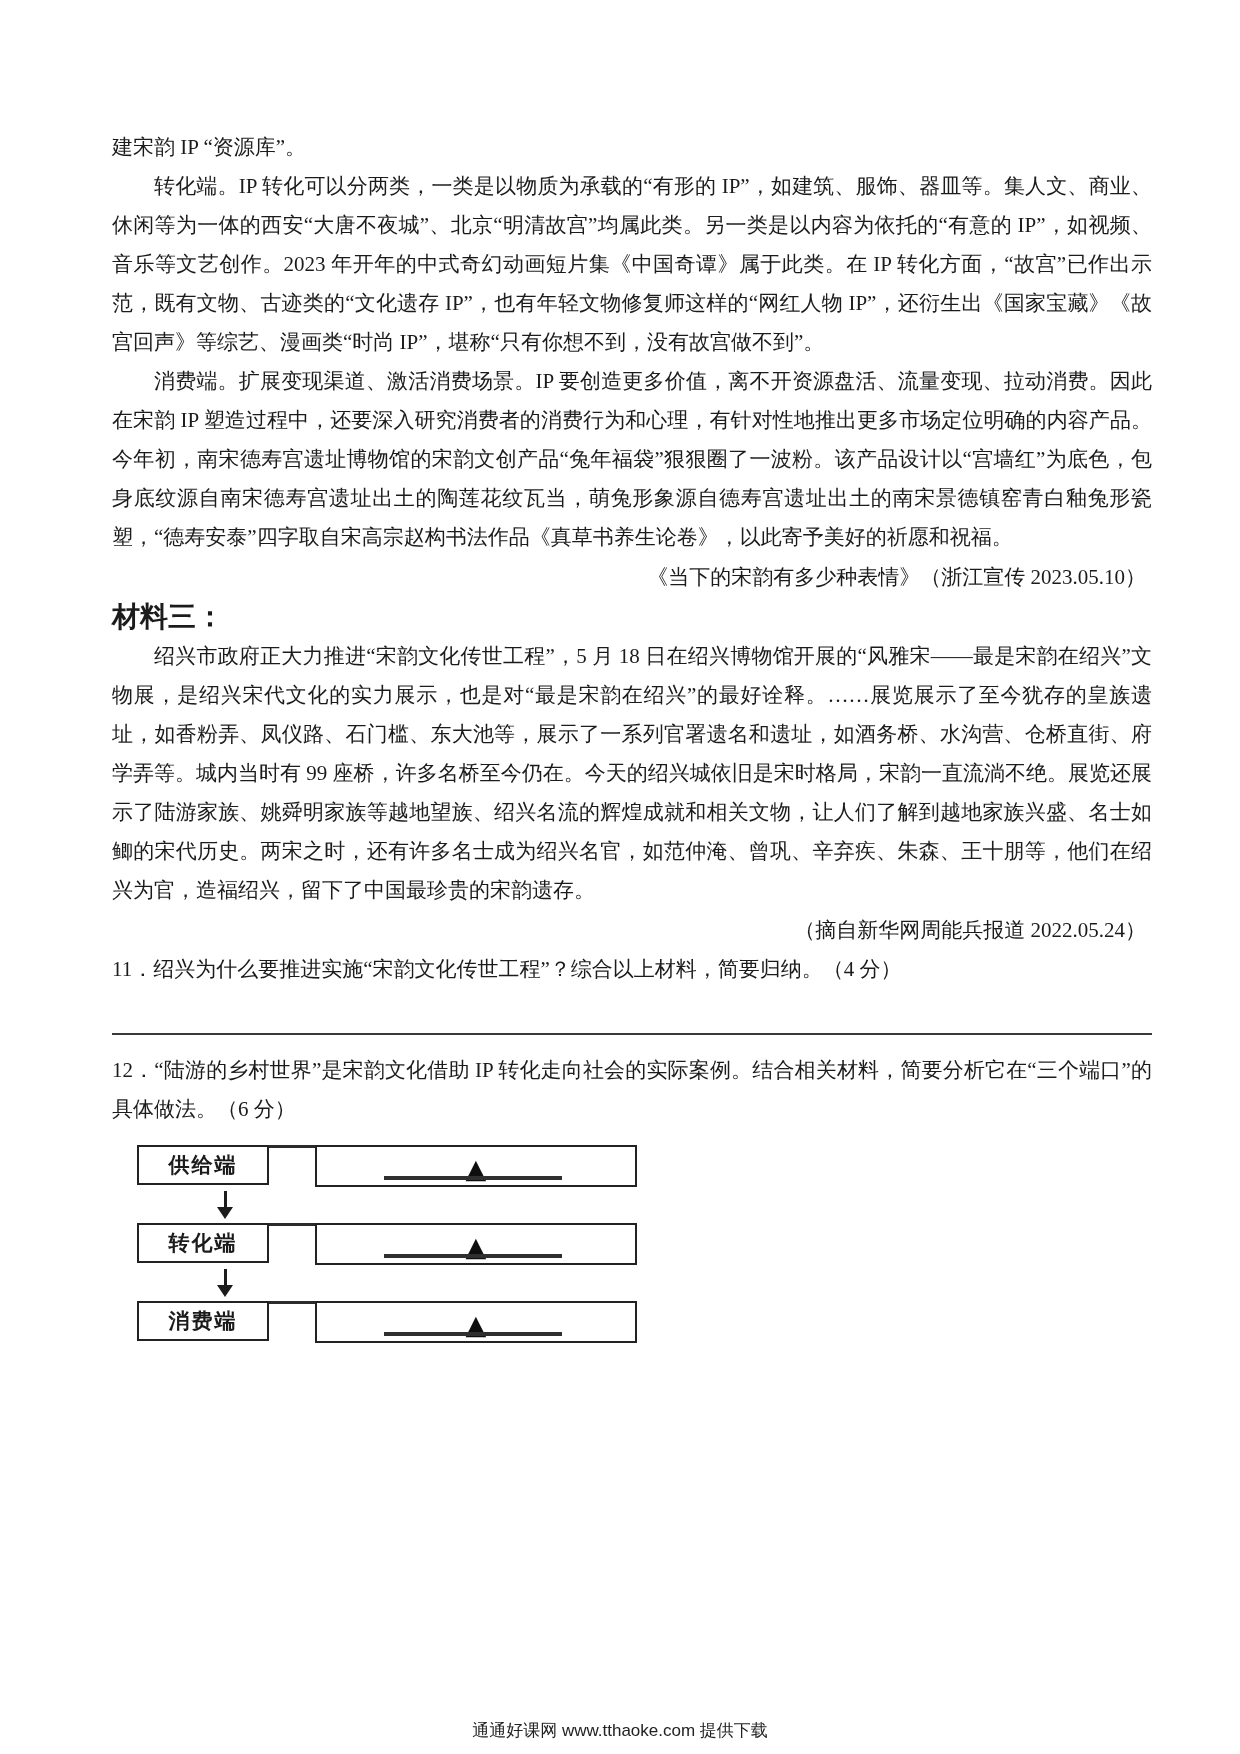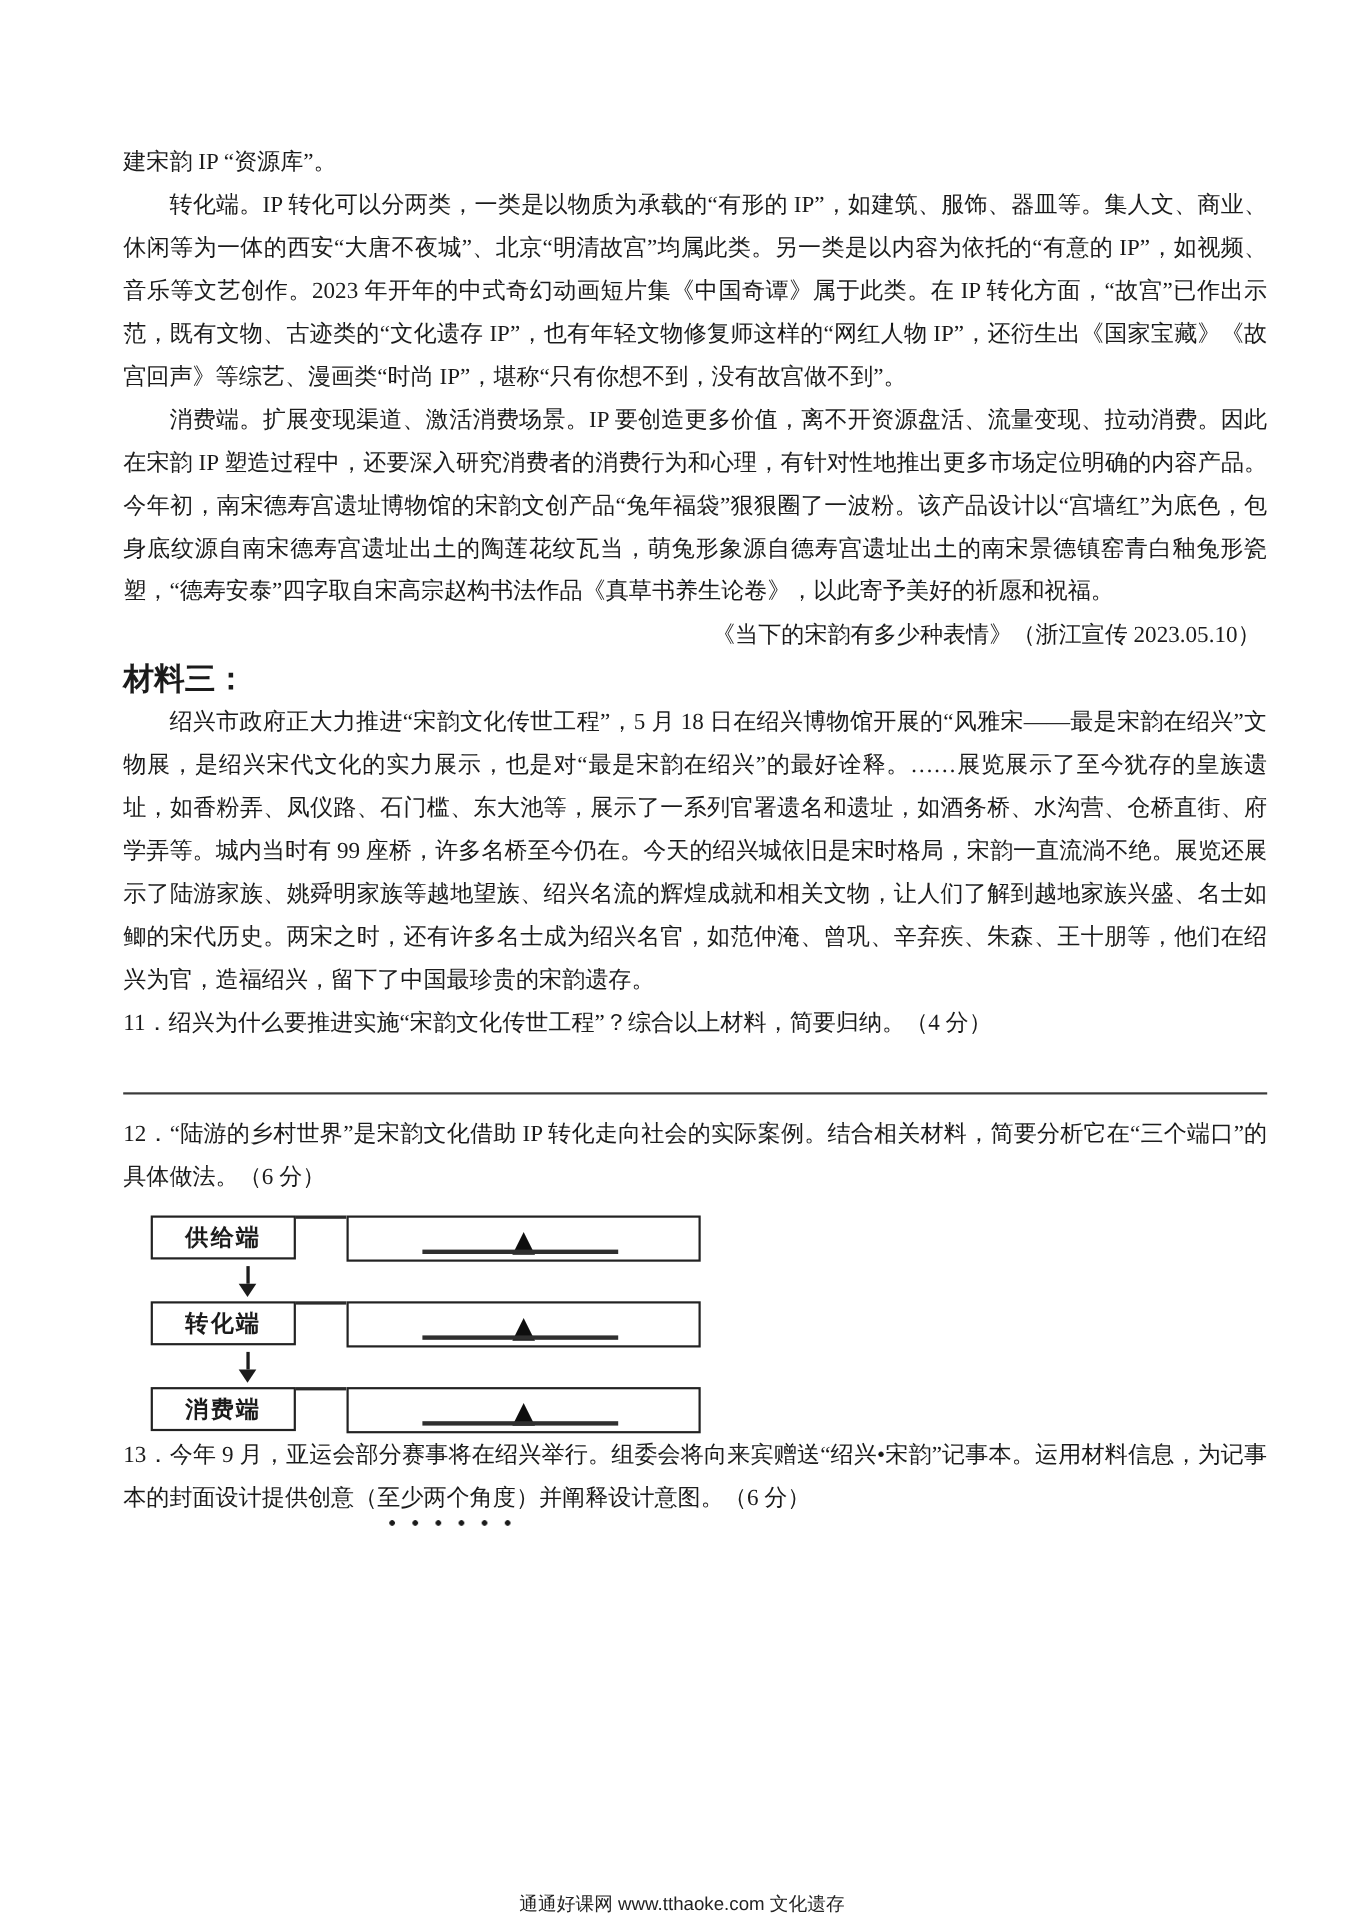--- a/index.html
+++ b/index.html
@@ -65,20 +65,21 @@
   <p class="body-line indent">转化端。IP 转化可以分两类，一类是以物质为承载的“有形的 IP”，如建筑、服饰、器皿等。集人文、商业、休闲等为一体的西安“大唐不夜城”、北京“明清故宫”均属此类。另一类是以内容为依托的“有意的 IP”，如视频、音乐等文艺创作。2023 年开年的中式奇幻动画短片集《中国奇谭》属于此类。在 IP 转化方面，“故宫”已作出示范，既有文物、古迹类的“文化遗存 IP”，也有年轻文物修复师这样的“网红人物 IP”，还衍生出《国家宝藏》《故宫回声》等综艺、漫画类“时尚 IP”，堪称“只有你想不到，没有故宫做不到”。</p>
 
   <p class="body-line indent">消费端。扩展变现渠道、激活消费场景。IP 要创造更多价值，离不开资源盘活、流量变现、拉动消费。因此在宋韵 IP 塑造过程中，还要深入研究消费者的消费行为和心理，有针对性地推出更多市场定位明确的内容产品。今年初，南宋德寿宫遗址博物馆的宋韵文创产品“兔年福袋”狠狠圈了一波粉。该产品设计以“宫墙红”为底色，包身底纹源自南宋德寿宫遗址出土的陶莲花纹瓦当，萌兔形象源自德寿宫遗址出土的南宋景德镇窑青白釉兔形瓷塑，“德寿安泰”四字取自宋高宗赵构书法作品《真草书养生论卷》，以此寄予美好的祈愿和祝福。</p>
 
   <p class="right-line">《当下的宋韵有多少种表情》（浙江宣传 2023.05.10）</p>
 
   <p class="material-heading">材料三：</p>
 
   <p class="body-line indent">绍兴市政府正大力推进“宋韵文化传世工程”，5 月 18 日在绍兴博物馆开展的“风雅宋——最是宋韵在绍兴”文物展，是绍兴宋代文化的实力展示，也是对“最是宋韵在绍兴”的最好诠释。……展览展示了至今犹存的皇族遗址，如香粉弄、凤仪路、石门槛、东大池等，展示了一系列官署遗名和遗址，如酒务桥、水沟营、仓桥直街、府学弄等。城内当时有 99 座桥，许多名桥至今仍在。今天的绍兴城依旧是宋时格局，宋韵一直流淌不绝。展览还展示了陆游家族、姚舜明家族等越地望族、绍兴名流的辉煌成就和相关文物，让人们了解到越地家族兴盛、名士如鲫的宋代历史。两宋之时，还有许多名士成为绍兴名官，如范仲淹、曾巩、辛弃疾、朱森、王十朋等，他们在绍兴为官，造福绍兴，留下了中国最珍贵的宋韵遗存。</p>
 
+  <p class="right-line">（摘自新华网周能兵报道 2022.05.24）</p>
 
   <p class="body-line">11．绍兴为什么要推进实施“宋韵文化传世工程”？综合以上材料，简要归纳。（4 分）</p>
 
   <hr class="divider">
 
   <p class="body-line">12．“陆游的乡村世界”是宋韵文化借助 IP 转化走向社会的实际案例。结合相关材料，简要分析它在“三个端口”的具体做法。（6 分）</p>
 
 
   <div class="diagram">
 
@@ -114,17 +115,16 @@
       <div class="d-label">消费端</div>
       <div class="d-conn"></div>
       <div class="d-answer">
         <span class="d-marker">▲</span>
         <div class="d-blank"></div>
       </div>
     </div>
 
   </div>
 
-  <p class="body-line q13"><span>13．今年 9 月，亚运会部分赛事将在绍兴举行。组委会将向来宾赠送“绍兴•宋韵”记事本。运用材料信息，为记事本的封面设计提供创意（</span><span class="emph">至少两个角度</span><span>）并阐释设计意图。（6 分）</span></p>
 
-  <div class="footer">通通好课网  www.tthaoke.com  文化遗存</div>
+  <div class="footer">通通好课网  www.tthaoke.com  提供下载</div>
 
 </div>
 
 </body></html>

